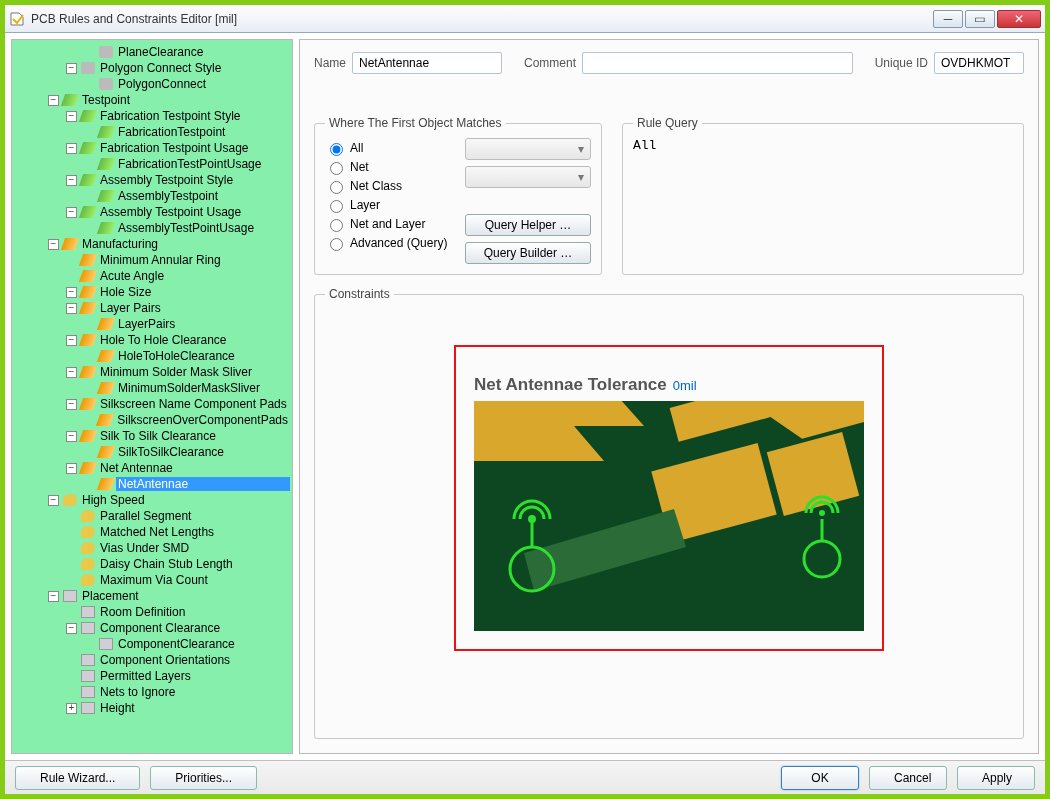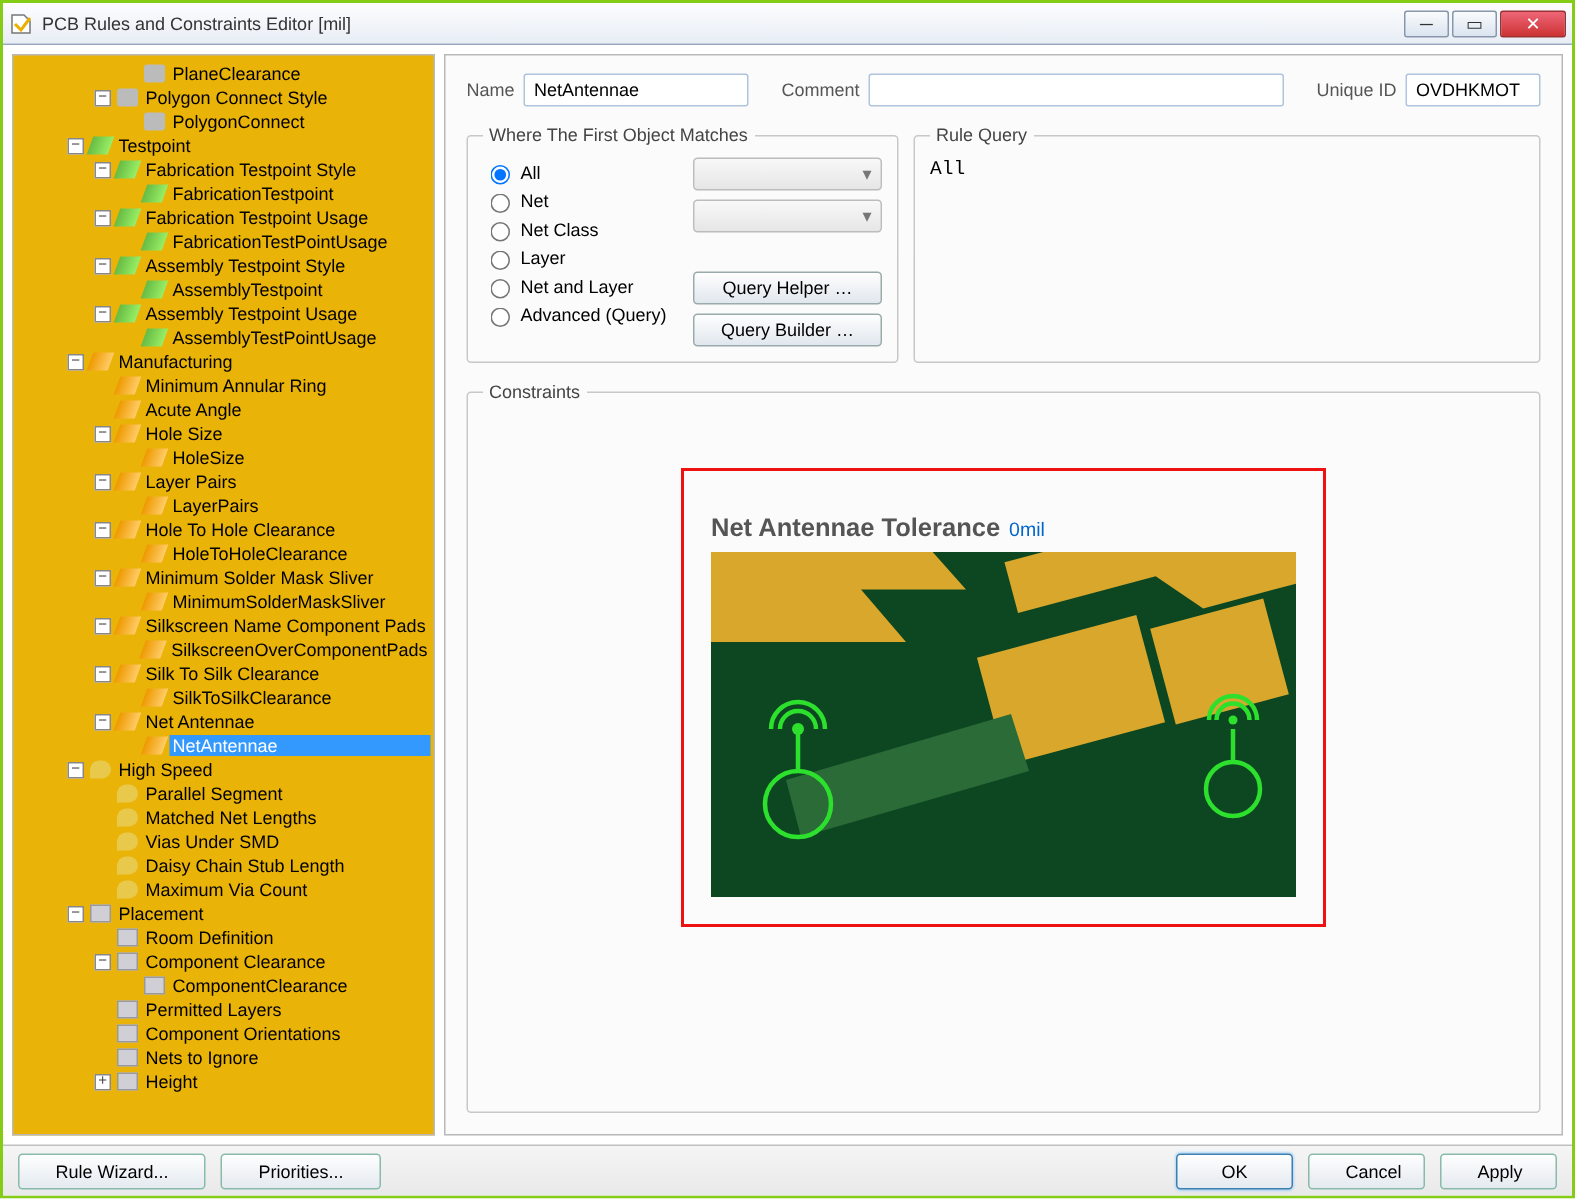--- a/index.html
+++ b/index.html
@@ -1,39 +1,39 @@
 <!DOCTYPE html>
 <html><head>
 <meta charset="utf-8">
 <style>
 * { box-sizing: border-box; font-family: "Segoe UI", Tahoma, sans-serif; font-size: 12px; }
 body { margin: 0; background: #fff; }
-.window { width: 1050px; height: 799px; border: 2px solid #84cc16; background: #fff; position: relative; display: flex; flex-direction: column; }
+.window { width: 1050px; height: 799px; border: 5px solid #84cc16; background: #fff; position: relative; display: flex; flex-direction: column; }
 .titlebar { height: 28px; background: linear-gradient(#fdfdfe, #e8edf5); border-bottom: 1px solid #98a8c0; display: flex; align-items: center; padding: 0 4px; }
 .titlebar-icon { width: 16px; height: 16px; margin-right: 6px; }
 .titlebar-text { flex: 1; color: #333; }
 .titlebar-btns { display: flex; gap: 2px; }
 .tb-btn { width: 30px; height: 18px; border: 1px solid #8896ab; border-radius: 2px; display: flex; align-items: center; justify-content: center; background: linear-gradient(#f9fbfd,#dbe4ef); color:#333; cursor:pointer; }
 .tb-btn.close { background: linear-gradient(#e67,#c33); border-color: #933; color: #fff; width: 44px; }
 .body { flex: 1; display: flex; padding: 6px 6px 6px 6px; gap: 6px; background: #fff; }
-.tree-panel { width: 282px; border: 1px solid #b9b9b9; background: #eab308; overflow: auto; padding: 4px 0; position: relative; }
+.tree-panel { width: 282px; border: 1px solid #b9b9b9; background: #86efac; overflow: auto; padding: 4px 0; position: relative; }
 .tree-line { display: flex; align-items: center; height: 16px; padding: 0 2px 0 0; white-space: nowrap; cursor: default; }
 .tree-indent { display: inline-block; width: 18px; height: 16px; }
 .tree-exp { width: 11px; height: 11px; border: 1px solid #888; background: #fff; font-size: 10px; line-height: 8px; text-align: center; margin-right: 3px; cursor: pointer; color:#444; }
 .tree-exp.none { border: none; background: transparent; }
 .tree-icon { width: 16px; height: 14px; display: inline-flex; align-items: center; justify-content: center; margin-right: 2px; }
 .tree-label { padding: 0 2px; }
 .tree-line.selected .tree-label { background: #3399ff; color: #fff; flex:1; }
 .right-panel { flex: 1; border: 1px solid #b9b9b9; background: #fbfbfb; padding: 12px 14px 14px 14px; overflow: auto; display:flex; flex-direction:column; gap:12px;}
 .row1 { display: flex; align-items: center; gap: 6px; }
 .lbl { color: #555; }
 .txt { height: 22px; border: 1px solid #b0c4de; padding: 2px 6px; background: #fff; border-radius: 2px; }
 fieldset { border: 1px solid #c8c8c8; border-radius: 3px; padding: 8px 10px 10px 10px; margin: 0; }
 legend { color: #444; padding: 0 4px; }
-.match-row { display:flex; gap:10px; }
+.match-row { display:flex; gap:20px;margin-top:30px; }
 .match-left { width: 260px; }
 .radio-row { display: flex; align-items: center; height: 18px; gap: 4px; margin: 1px 0; }
 .combo { height: 22px; width: 126px; border: 1px solid #bcbcbc; border-radius:3px; background: linear-gradient(#f8f8f8,#e6e6e6); display:flex; align-items:center; justify-content:flex-end; padding:0 6px; color:#777;}
 .qbtn { height: 22px; width: 126px; border: 1px solid #9aa; border-radius:3px; background: linear-gradient(#fefefe,#e1e7ee); cursor:pointer; }
 .match-right { display:flex; flex-direction:column; gap:6px; align-items:flex-start; }
 .query-box { flex:1; }
 .query-text { font-family: "Courier New", monospace; font-size: 13px; }
 .constraints-inner { border: 2px solid #e11; padding: 28px 18px 18px 18px; width: 430px; margin: 36px auto 0 auto; }
 .tol-row { display:flex; align-items:center; gap:6px; margin-bottom:6px;}
 .tol-label { color:#555; font-weight:bold; font-size:17px;}
@@ -234,31 +234,20 @@
           <span class="tree-exp">−</span>
           <span class="tree-icon">
             <span class="ic-cat ic-orange"></span>
           </span>
           <span class="tree-label">Hole Size</span>
         </div>
         <div class="tree-line">
           <span class="tree-indent"></span>
           <span class="tree-indent"></span>
           <span class="tree-indent"></span>
-          <span class="tree-indent"></span>
-          <span class="tree-exp none"></span>
-          <span class="tree-icon">
-            <span class="ic-cat ic-orange"></span>
-          </span>
-          <span class="tree-label">HoleSize</span>
-        </div>
-        <div class="tree-line">
-          <span class="tree-indent"></span>
-          <span class="tree-indent"></span>
-          <span class="tree-indent"></span>
           <span class="tree-exp">−</span>
           <span class="tree-icon">
             <span class="ic-cat ic-orange"></span>
           </span>
           <span class="tree-label">Layer Pairs</span>
         </div>
         <div class="tree-line">
           <span class="tree-indent"></span>
           <span class="tree-indent"></span>
           <span class="tree-indent"></span>
@@ -474,31 +463,31 @@
           <span class="tree-label">ComponentClearance</span>
         </div>
         <div class="tree-line">
           <span class="tree-indent"></span>
           <span class="tree-indent"></span>
           <span class="tree-indent"></span>
           <span class="tree-exp none"></span>
           <span class="tree-icon">
             <span class="ic-cat ic-page"></span>
           </span>
+          <span class="tree-label">Component Orientations</span>
+        </div>
+        <div class="tree-line">
+          <span class="tree-indent"></span>
+          <span class="tree-indent"></span>
+          <span class="tree-indent"></span>
+          <span class="tree-exp none"></span>
+          <span class="tree-icon">
+            <span class="ic-cat ic-page"></span>
+          </span>
           <span class="tree-label">Permitted Layers</span>
-        </div>
-        <div class="tree-line">
-          <span class="tree-indent"></span>
-          <span class="tree-indent"></span>
-          <span class="tree-indent"></span>
-          <span class="tree-exp none"></span>
-          <span class="tree-icon">
-            <span class="ic-cat ic-page"></span>
-          </span>
-          <span class="tree-label">Component Orientations</span>
         </div>
         <div class="tree-line">
           <span class="tree-indent"></span>
           <span class="tree-indent"></span>
           <span class="tree-indent"></span>
           <span class="tree-exp none"></span>
           <span class="tree-icon">
             <span class="ic-cat ic-page"></span>
           </span>
           <span class="tree-label">Nets to Ignore</span>

